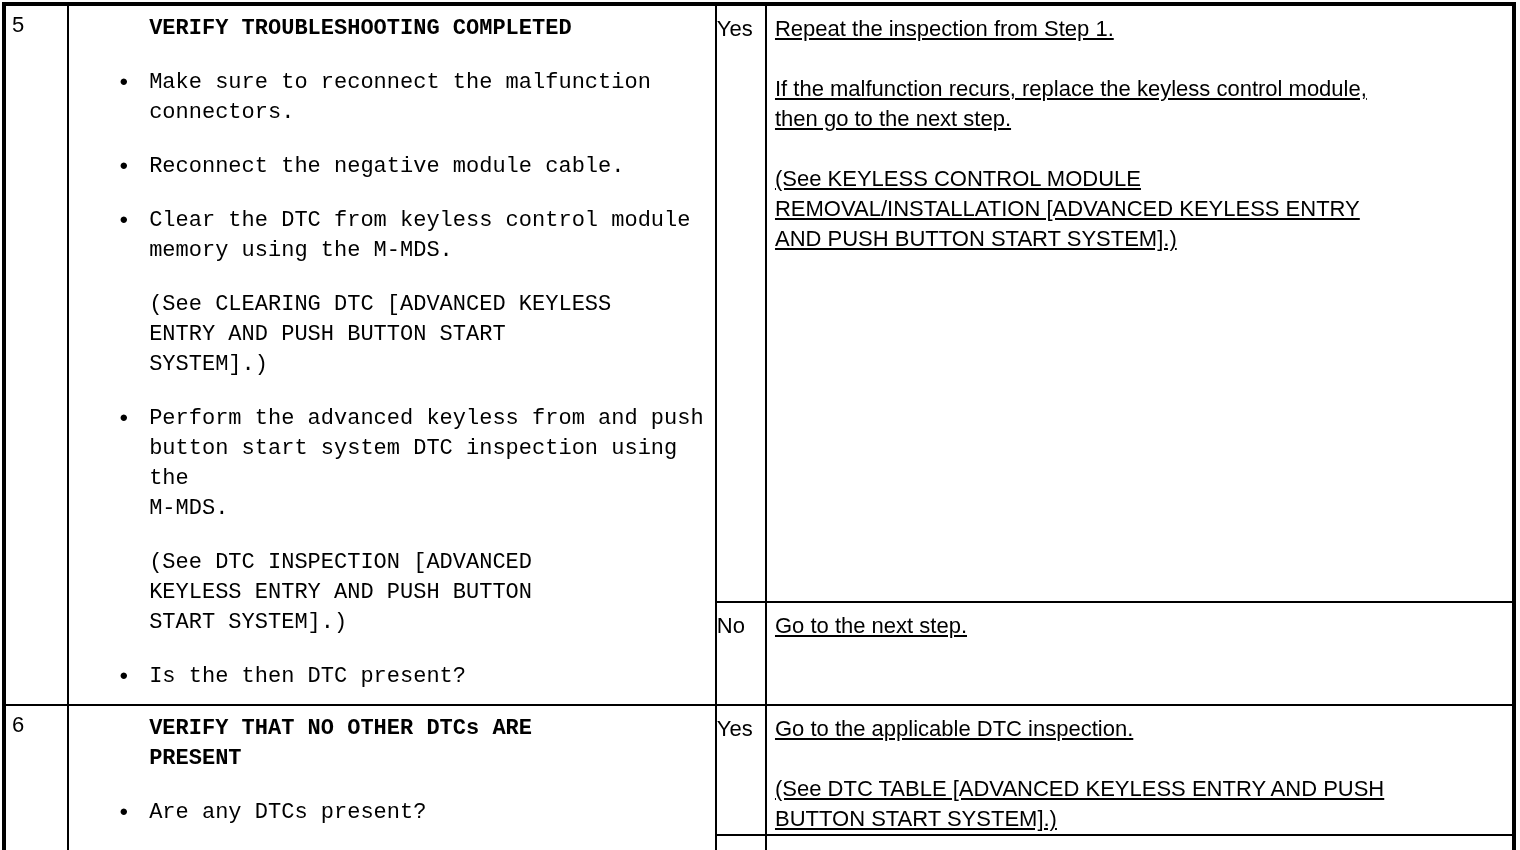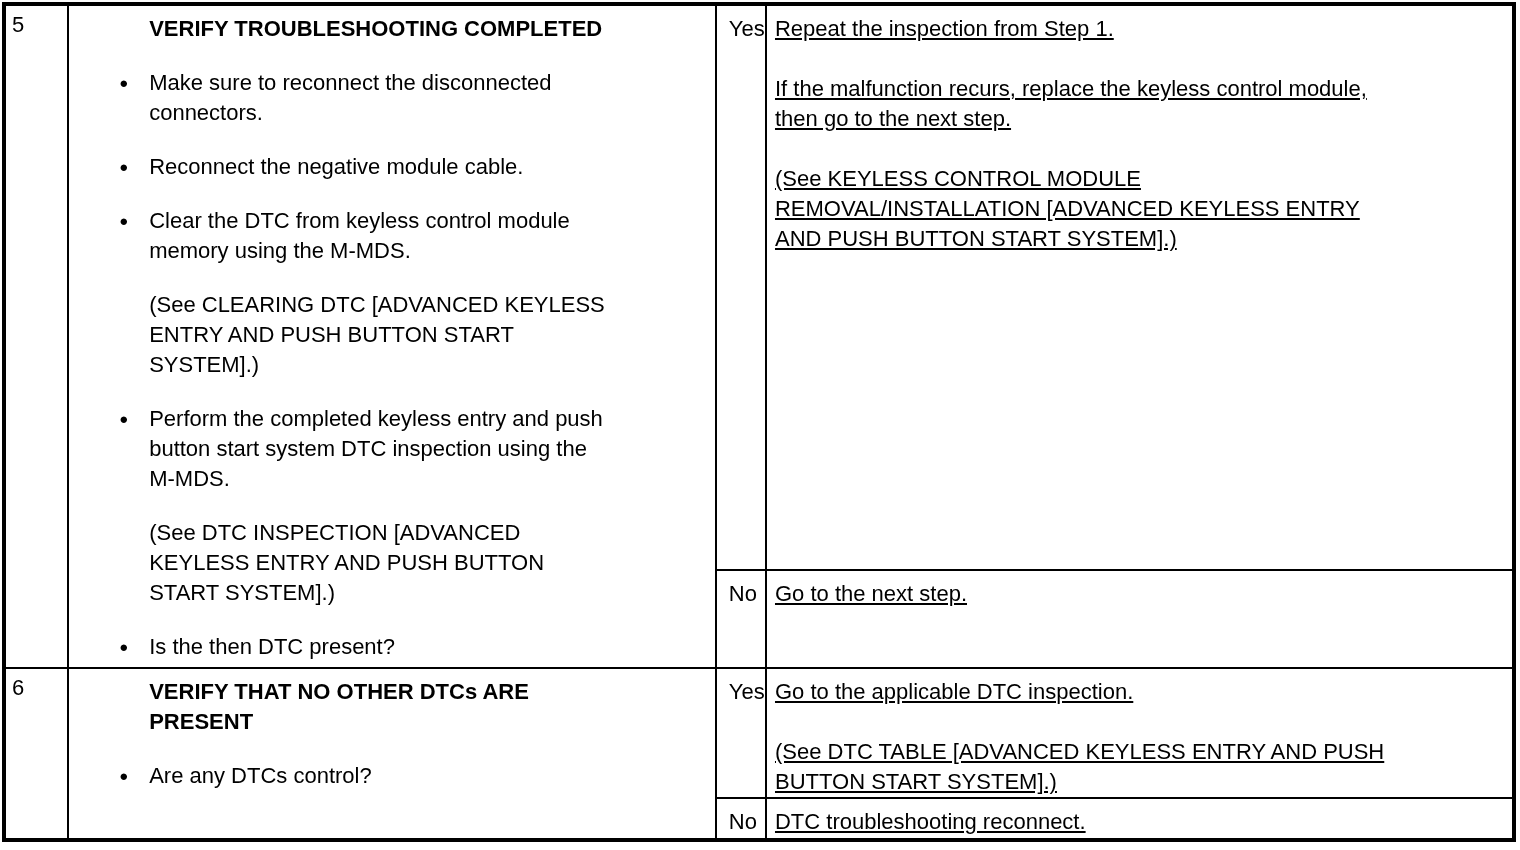--- a/index.html
+++ b/index.html
@@ -38,24 +38,25 @@
 
   tr.r5a { height: 566px; }
   tr.r5b { height: 98px; }
   tr.r6a { height: 122px; }
   tr.r6b { height: 42px; }
 
   .step-cell {
     padding: 4px 4px 0 6px;
   }
   .action-cell {
-    padding: 8px 4px 0 0;
+    padding: 8px 4px 12px 0;
+    font-family: Liberation Mono, monospace;
   }
   .yn-cell {
-    padding: 8px 2px 0 12px;
+    padding: 8px 2px 0 0;
     margin-left: 28px;
   }
   .result-cell {
     padding: 8px 6px 0 8px;
     text-decoration: underline;
   }
   .pre {
     white-space: pre-line;
   }
   .action-title {
@@ -91,38 +92,38 @@
       <col class="c-result">
     </colgroup>
 
     <tbody>
         <tr class="r5a">
       <td class="step-cell" rowspan="2">5</td>
       <td class="action-cell" rowspan="2">
         <div class="action-title">VERIFY TROUBLESHOOTING COMPLETED</div>
         <div class="action-item">
           <span class="dot">●</span>
-          <span class="pre">Make sure to reconnect the disconnected
+          <span class="pre">Make sure to reconnect the malfunction
 connectors.</span>
         </div>
         <div class="action-item">
           <span class="dot">●</span>
           <span class="pre">Reconnect the negative module cable.</span>
         </div>
         <div class="action-item">
           <span class="dot">●</span>
           <span class="pre">Clear the DTC from keyless control module
 memory using the M-MDS.</span>
         </div>
         <div class="action-note">(See CLEARING DTC [ADVANCED KEYLESS
 ENTRY AND PUSH BUTTON START
 SYSTEM].)</div>
         <div class="action-item">
           <span class="dot">●</span>
-          <span class="pre">Perform the completed keyless entry and push
+          <span class="pre">Perform the advanced keyless from and push
 button start system DTC inspection using the
 M-MDS.</span>
         </div>
         <div class="action-note">(See DTC INSPECTION [ADVANCED
 KEYLESS ENTRY AND PUSH BUTTON
 START SYSTEM].)</div>
         <div class="action-item">
           <span class="dot">●</span>
           <span class="pre">Is the then DTC present?</span>
         </div>
@@ -147,21 +148,21 @@
       </td>
     </tr>
 
     <tr class="r6a">
       <td class="step-cell" rowspan="2">6</td>
       <td class="action-cell" rowspan="2">
         <div class="action-title">VERIFY THAT NO OTHER DTCs ARE
 PRESENT</div>
         <div class="action-item">
           <span class="dot">●</span>
-          <span class="pre">Are any DTCs control?</span>
+          <span class="pre">Are any DTCs present?</span>
         </div>
       </td>
       <td class="yn-cell">Yes</td>
       <td class="result-cell">
         <div class="pre">Go to the applicable DTC inspection.
 
 (See DTC TABLE [ADVANCED KEYLESS ENTRY AND PUSH
 BUTTON START SYSTEM].)</div>
       </td>
     </tr>

